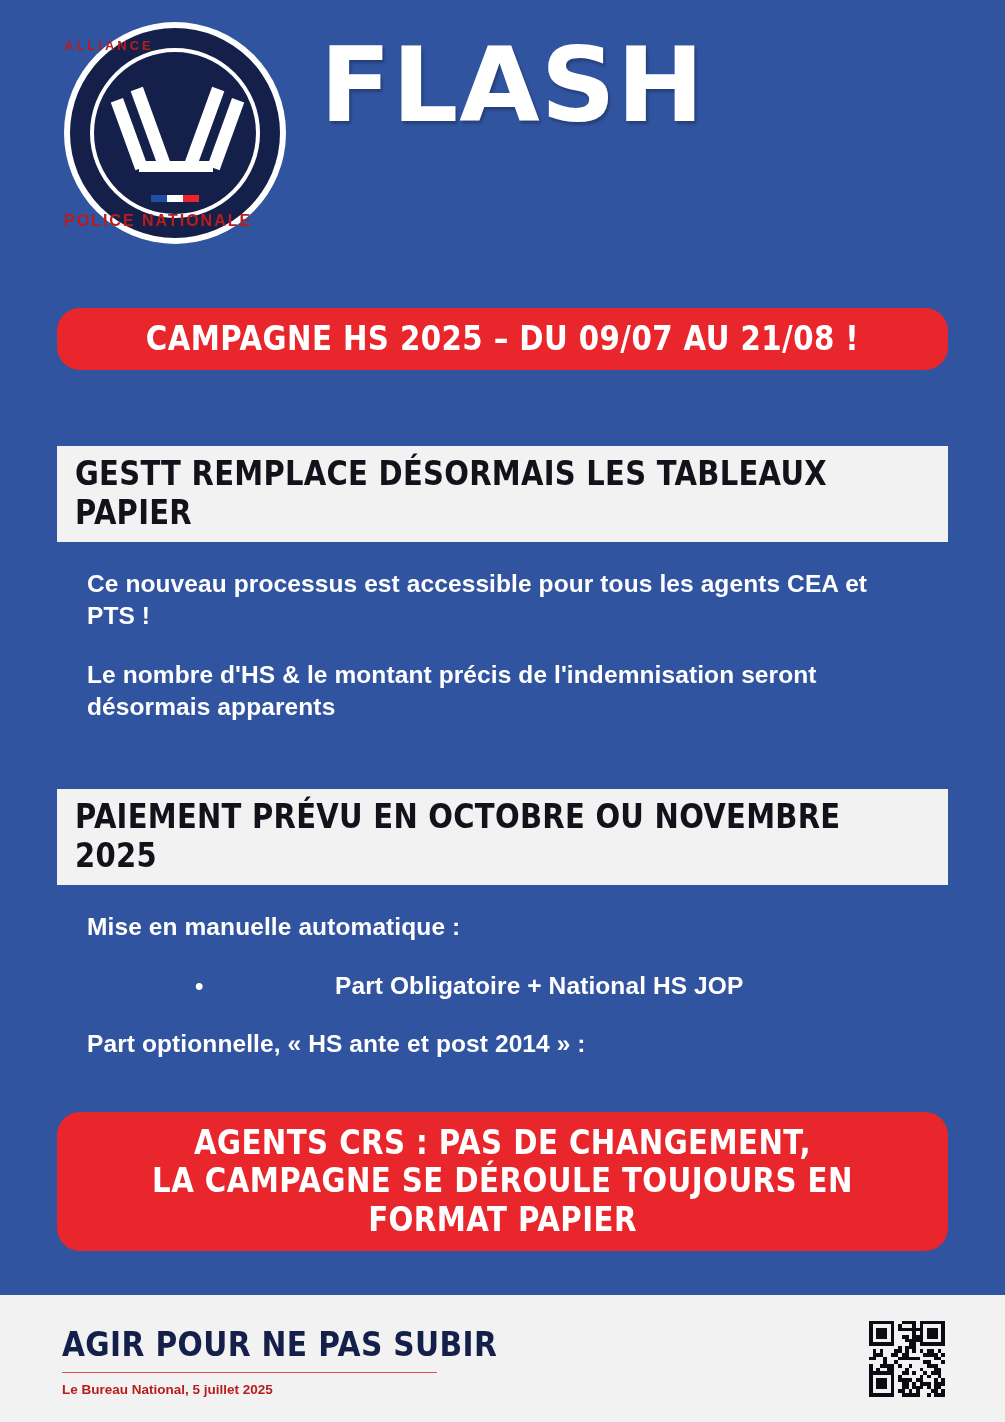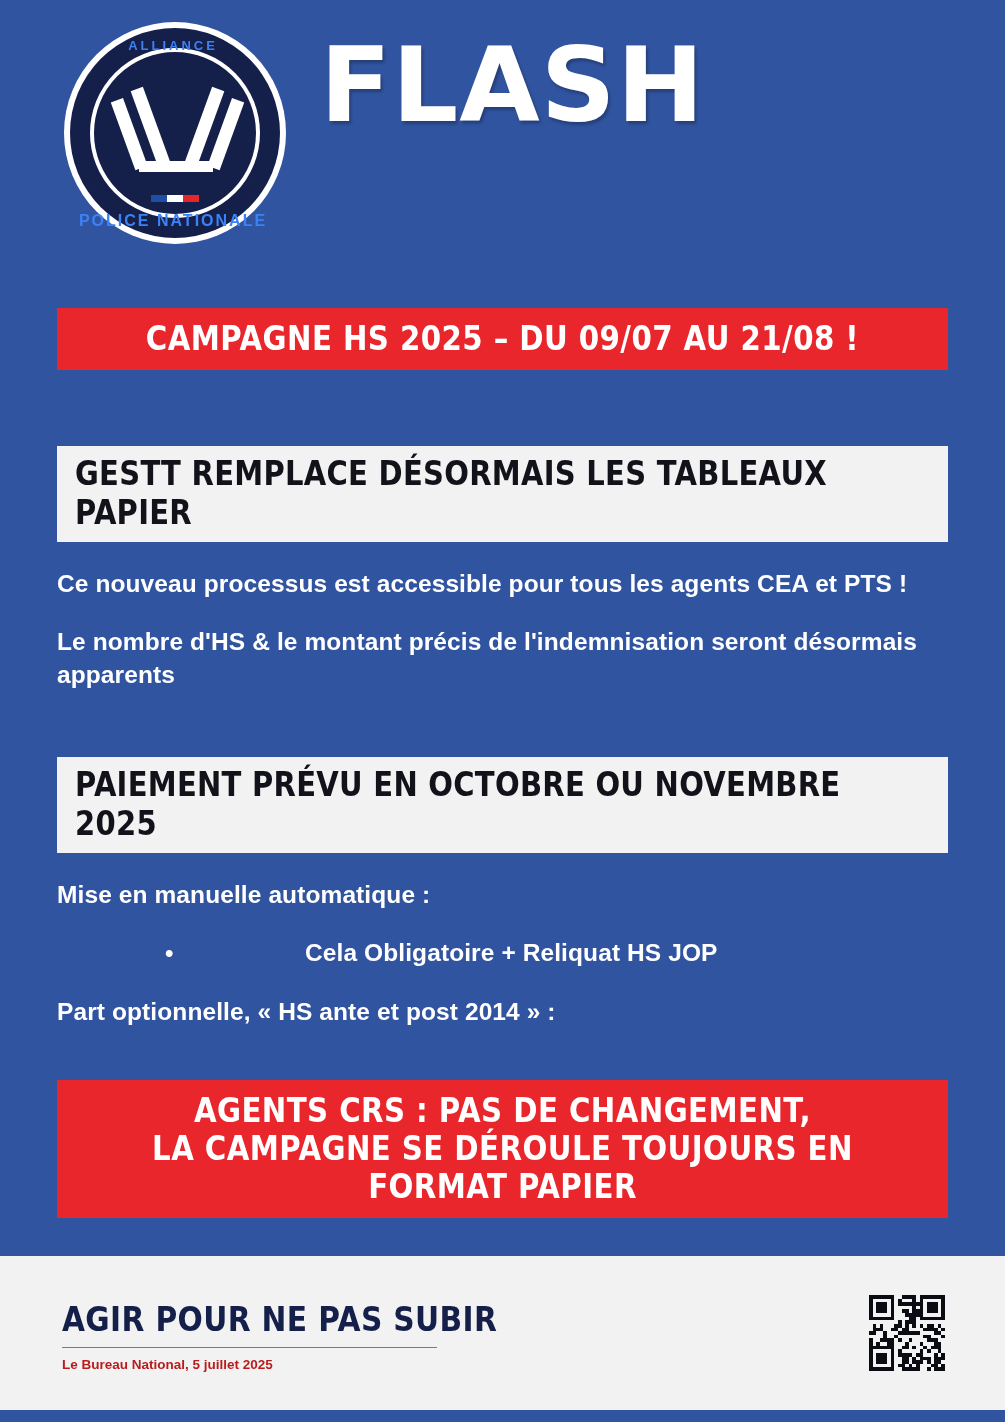--- a/index.html
+++ b/index.html
@@ -55,22 +55,21 @@
   }
   .logo-inner {
     position: absolute;
     inset: 32px;
     border-radius: 50%;
     background: #15204a;
   }
   .logo-text-top, .logo-text-bottom {
     position: absolute;
     left: 0; right: 4px;
-    text-align: center;
-    color: #3b82f6;
+    color: #b91c1c;
     font-weight: bold;
     font-size: 13px;
     letter-spacing: 3px;
   }
   .logo-text-top { top: 16px; }
   .logo-text-bottom { bottom: 14px; font-size: 16px; letter-spacing: 2px; }
 
   .logo-a {
     position: relative;
     width: 120px;
@@ -124,20 +123,21 @@
     font-family: "DejaVu Sans", sans-serif;
     text-shadow: 2px 3px 3px rgba(0,0,0,0.25);
   }
 
   
   .red-banner {
     background: #e8262c;
     margin: 0 57px;
     padding: 11px 10px 13px;
     text-align: center;
+    border-radius: 23px;
   }
   .red-banner .bt {
     color: #ffffff;
     font-weight: bold;
     font-size: 34px;
     letter-spacing: 0.5px;
     transform: scaleX(0.86);
     display: block;
     line-height: 1.12;
     font-family: "DejaVu Sans", sans-serif;
@@ -156,21 +156,21 @@
     font-weight: bold;
     font-size: 33px;
     letter-spacing: 0.3px;
     transform: scaleX(0.88);
     transform-origin: left center;
     display: block;
     font-family: "DejaVu Sans", sans-serif;
   }
 
   
-  .body-block { padding: 0 57px; }
+  .body-block { padding: 0 87px; }
   .para {
     color: #ffffff;
     font-weight: bold;
     font-size: 24.5px;
     line-height: 1.32;
     margin-top: 26px;
     letter-spacing: 0.1px;
   }
   .para.indent-bullet {
     padding-left: 248px;
@@ -183,22 +183,22 @@
   }
 
   .sec1 { margin-top: 76px; }
   .sec2 { margin-top: 66px; }
 
   .agents-banner { margin-top: 52px; }
 
   
   .footer {
     position: absolute;
-    left: 0; right: 0; bottom: 12px;
-    height: 154px;
+    left: 0; right: 0; bottom: 0;
+    height: 127px;
     background: #f2f2f2;
     display: flex;
     align-items: center;
     justify-content: space-between;
     padding: 0 60px 0 62px;
   }
   .footer-left { padding-top: 6px; }
   .footer-slogan {
     color: #15204a;
     font-weight: bold;
@@ -277,21 +277,21 @@
     </div>
   </div>
 
   <div class="sec2">
     <div class="white-heading">
       <span class="ht">PAIEMENT PRÉVU EN OCTOBRE OU NOVEMBRE 2025</span>
     </div>
     <div class="body-block">
       <p class="para">Mise en manuelle automatique :</p>
       <p class="para indent-bullet">
-        <span class="bullet-dot">•</span><span>Cela Obligatoire + Reliquat HS JOP</span>
+        <span class="bullet-dot">•</span><span>Part Obligatoire + National HS JOP</span>
       </p>
       <p class="para">Part optionnelle, « HS ante et post 2014 » :</p>
     </div>
   </div>
 
   <div class="red-banner agents-banner">
     <span class="bt">AGENTS CRS : PAS DE CHANGEMENT,</span>
     <span class="bt">LA CAMPAGNE SE DÉROULE TOUJOURS EN FORMAT PAPIER</span>
   </div>
 

